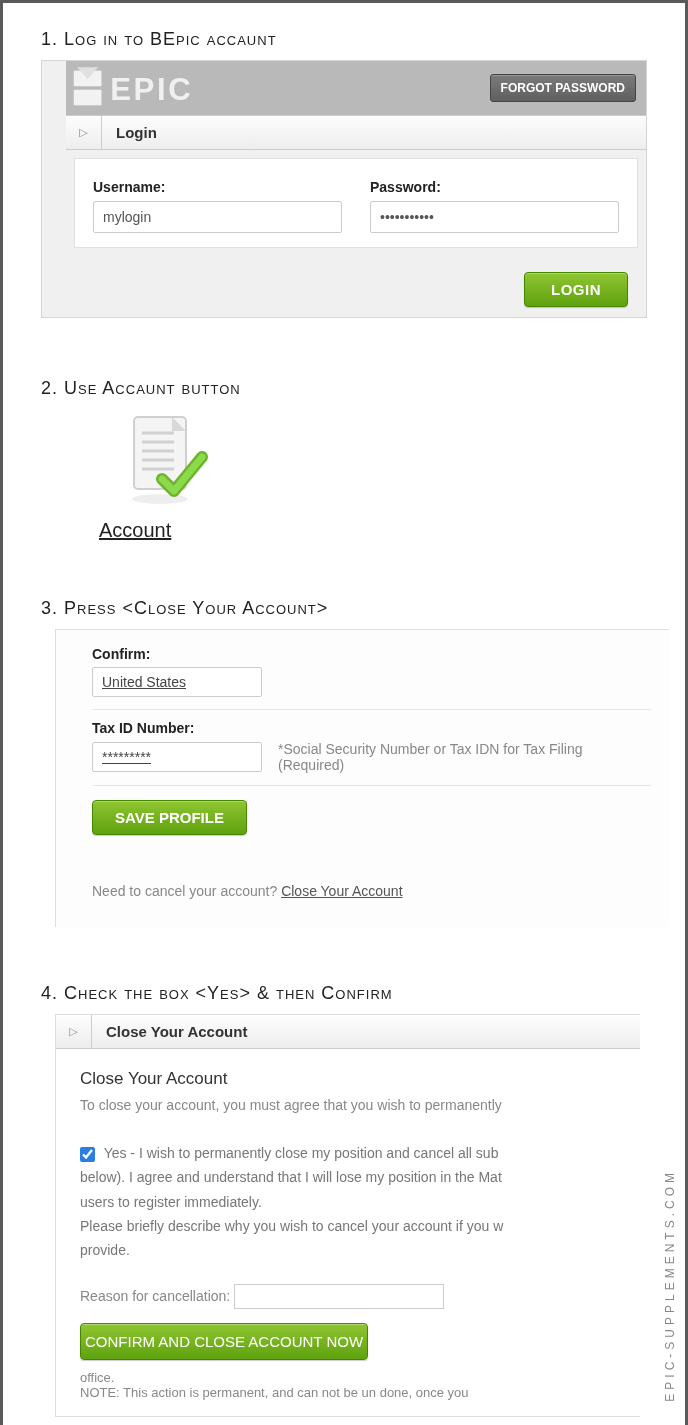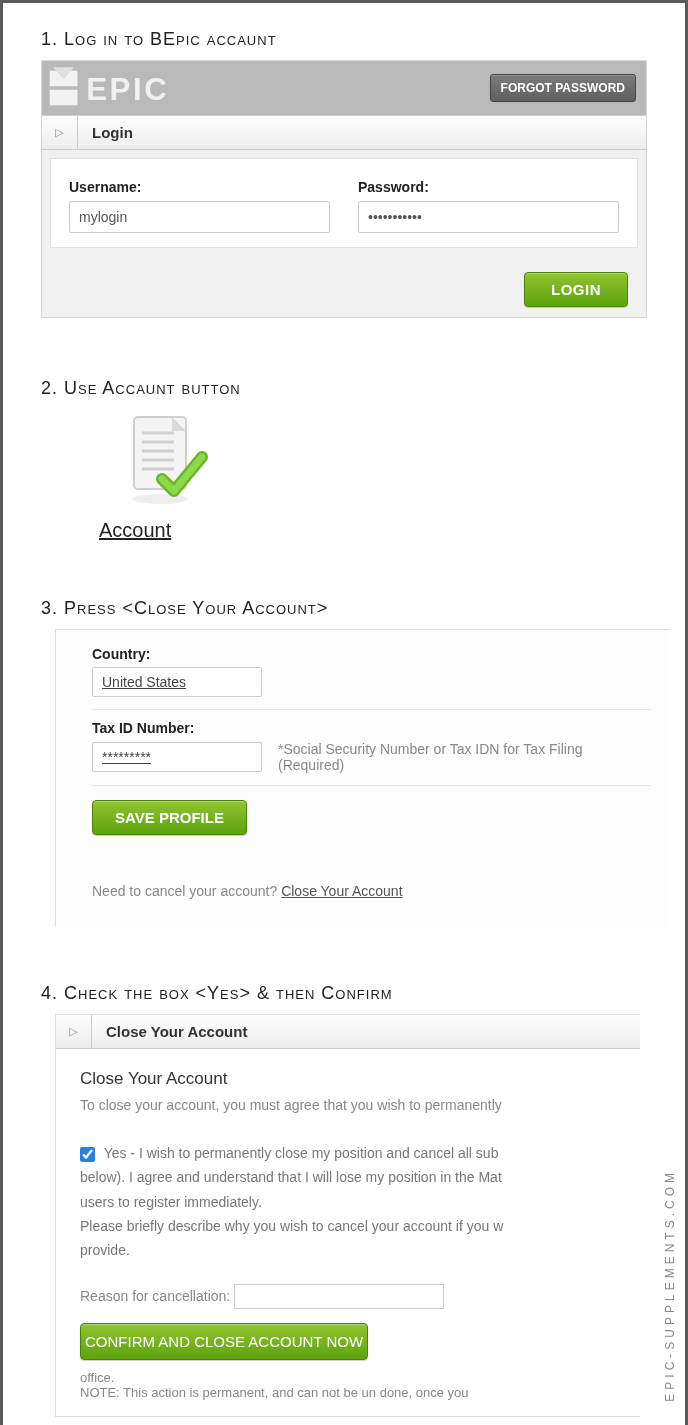--- a/index.html
+++ b/index.html
@@ -23,20 +23,21 @@
     font-size: 18px;
     color: #222;
     margin: 8px 0 10px 22px;
   }
 
   
   .login-box {
     margin: 0 22px 0 22px;
     border: 1px solid #d5d5d5;
     background: #f0f0f0;
+    padding-left: 24px;
   }
   .login-header {
     background: #b9b9b9;
     display: flex;
     align-items: center;
     justify-content: space-between;
     padding: 6px 10px 6px 6px;
   }
   .logo {
     display: flex;
@@ -321,21 +322,21 @@
       <path d="M 48 70 L 60 82 L 88 48" stroke="#6bb52b" stroke-width="12" fill="none" stroke-linecap="round" stroke-linejoin="round"></path>
       <path d="M 48 70 L 60 82 L 88 48" stroke="#8cd94a" stroke-width="7" fill="none" stroke-linecap="round" stroke-linejoin="round"></path>
     </svg>
     <span class="account-link">Account</span>
   </div>
 
   <div class="spacer-md"></div>
 
   <div class="step-title">3. Press &lt;Close Your Account&gt;</div>
   <div class="profile-box">
-    <div class="plabel">Country:</div>
+    <div class="plabel">Confirm:</div>
     <input class="pinput" value="United States" style="">
     <hr>
     <div class="plabel">Tax ID Number:</div>
     <div class="tax-row">
       <input class="pinput" style="margin-top: 0px;" value="*********">
       <span class="tax-hint">*Social Security Number or Tax IDN for Tax Filing (Required)</span>
     </div>
     <hr>
     <button class="btn-green2">SAVE PROFILE</button>
     <div class="cancel-line">

